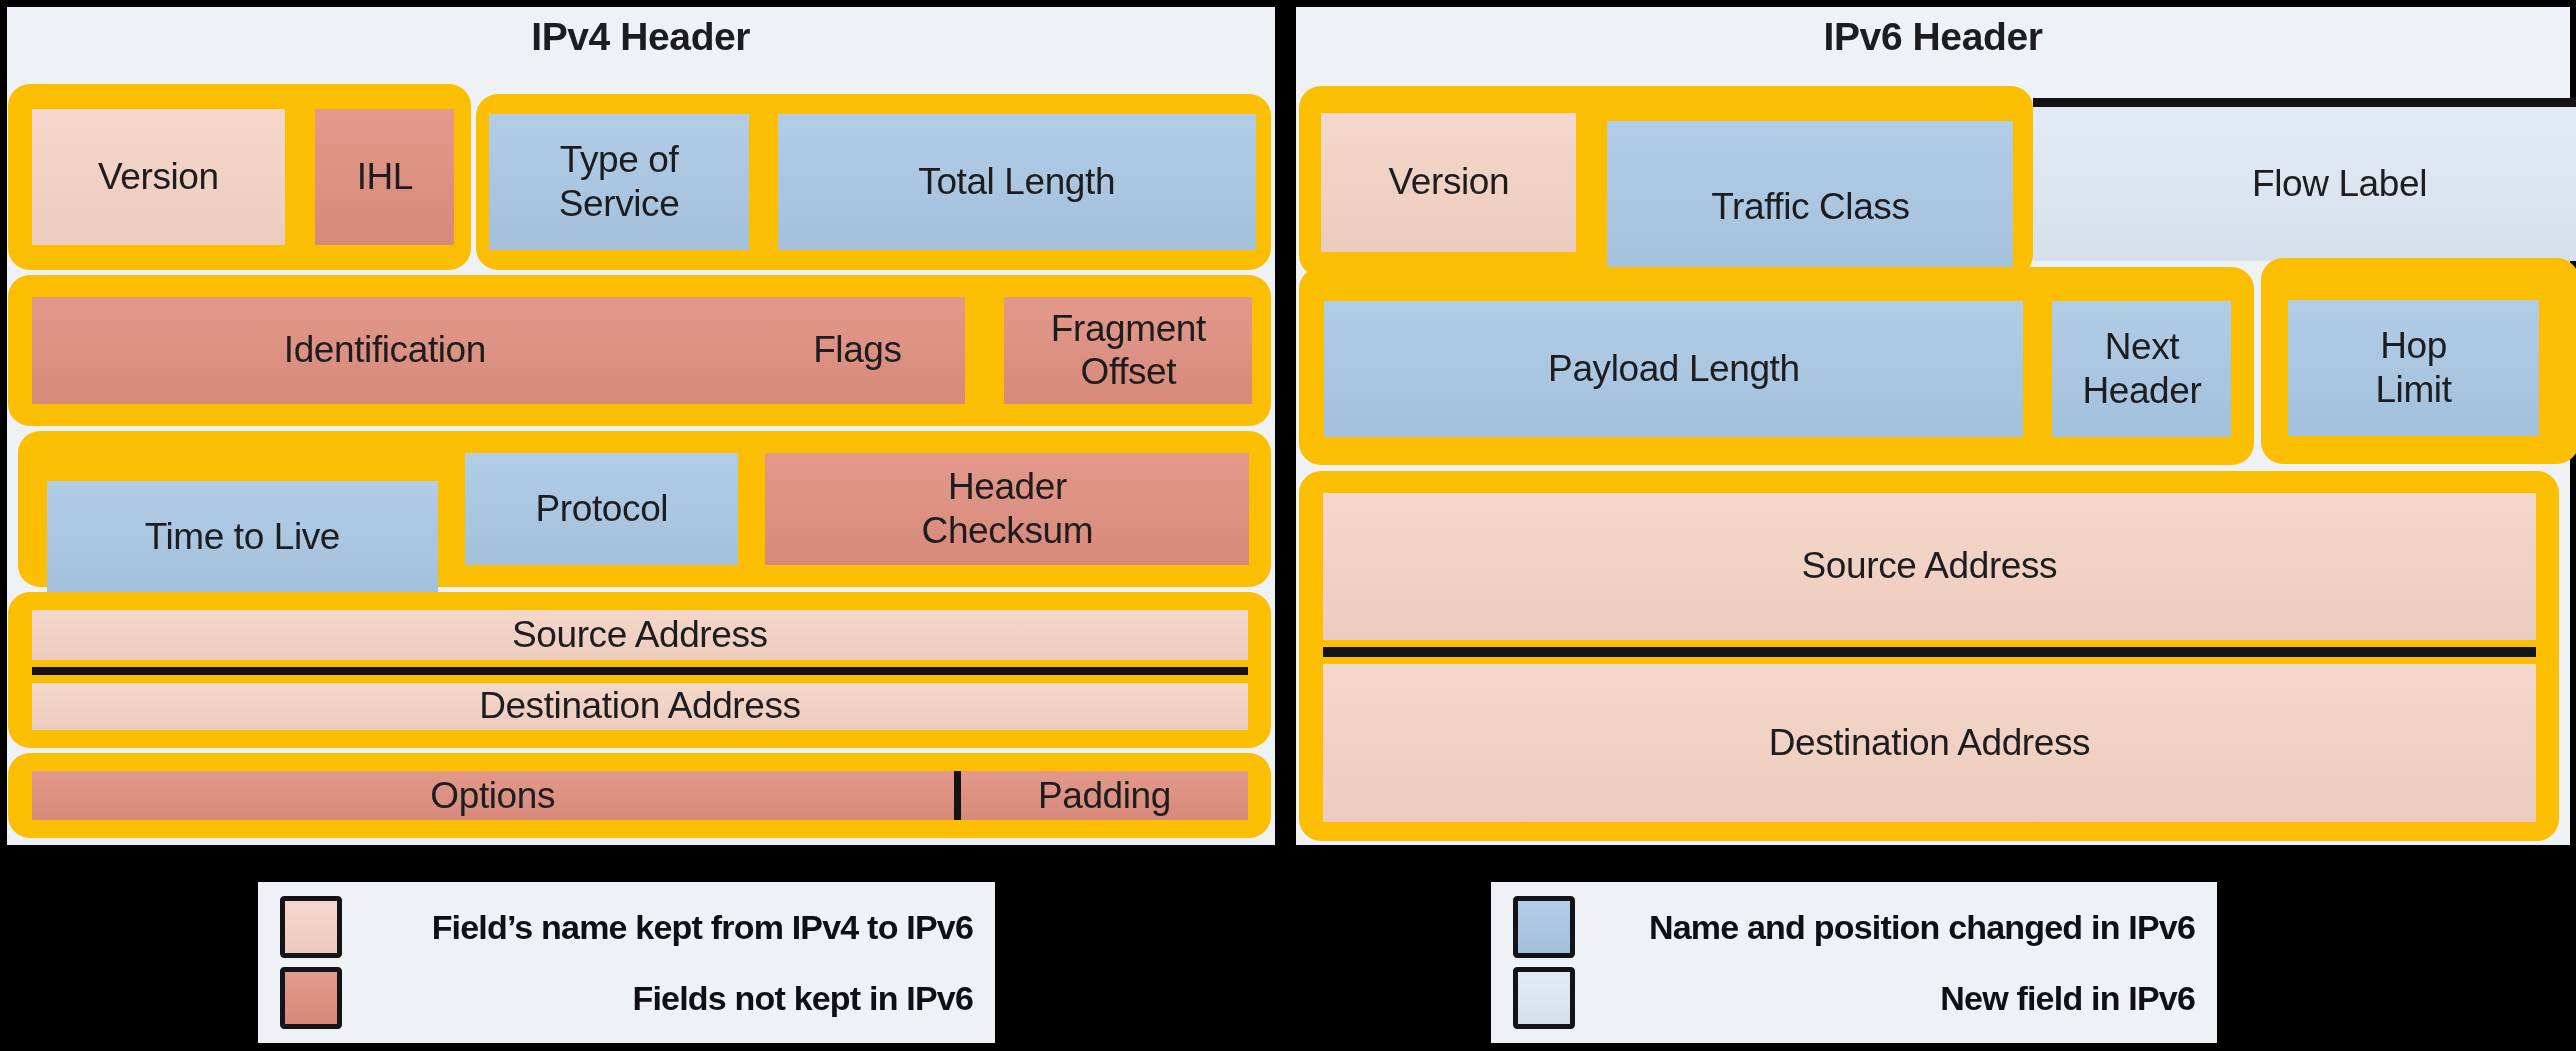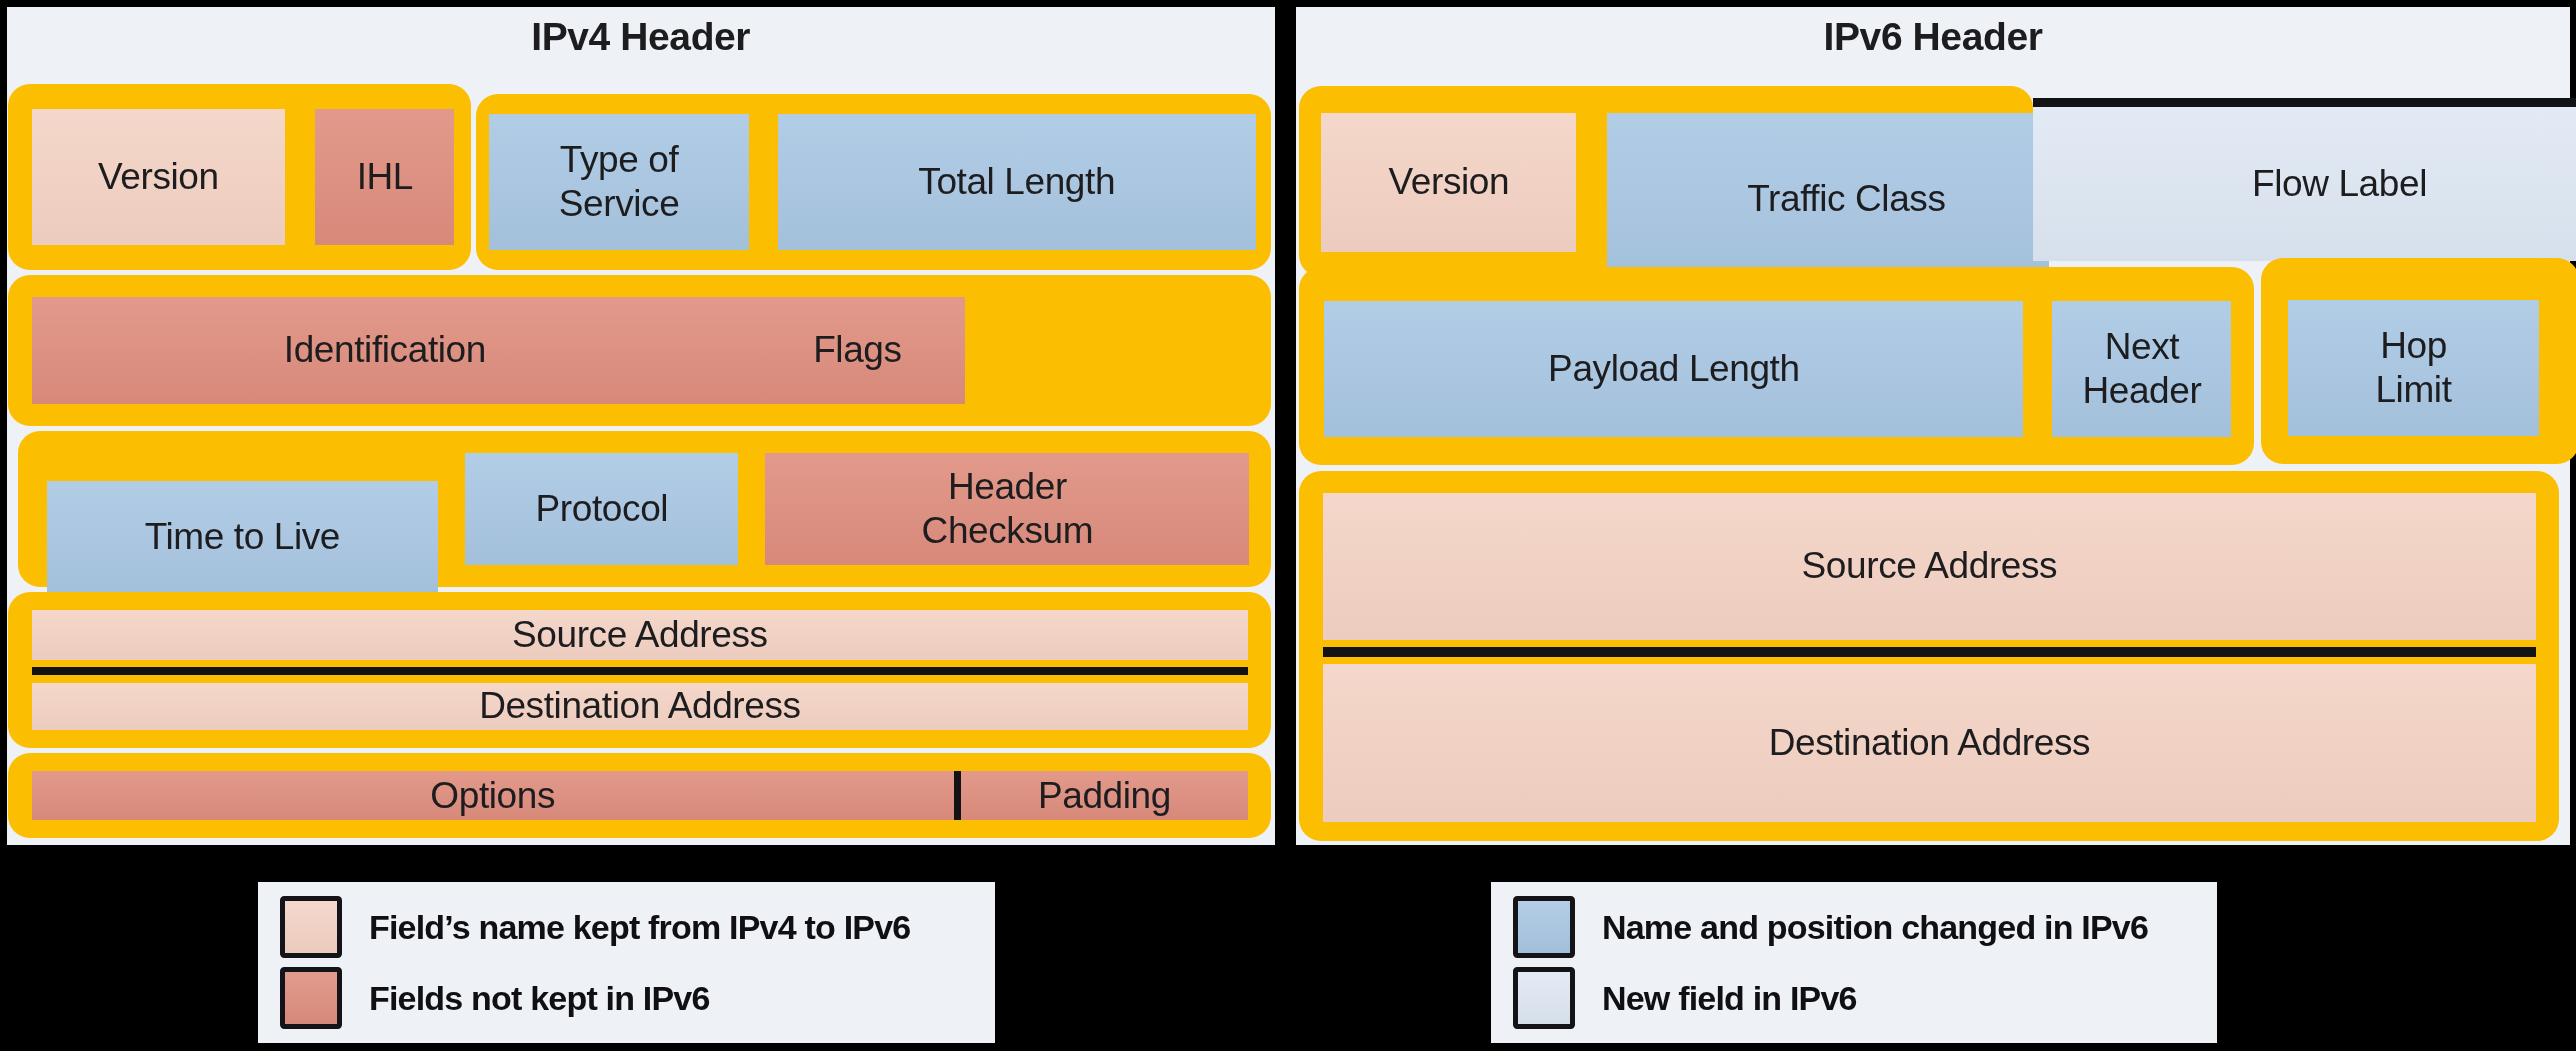--- a/index.html
+++ b/index.html
@@ -50,21 +50,21 @@
     display:flex;align-items:stretch;justify-content:center;padding:0;
   }
   .split .part{
     display:flex;align-items:center;justify-content:center;
   }
   .legend{
     position:absolute;background:var(--panel-bg,#eef1f6);
     display:flex;flex-direction:column;justify-content:space-evenly;
     padding:5px 22px;box-sizing:border-box;
   }
-  .legend-row{display:flex;align-items:center;gap:27px;}
+  .legend-row{display:flex;align-items:center;gap:27px;justify-content:space-between;}
   .swatch{
     width:52px;height:52px;flex:0 0 52px;
     border:5.9px solid #141418;border-radius:4.2px;
     background-image:linear-gradient(180deg, rgba(255,255,255,0.12), rgba(0,0,0,0.04));
   }
   .legend-label{
     font-size:34px;font-weight:bold;letter-spacing:-0.8px;
     color:#101014;white-space:nowrap;
   }
 </style>
@@ -93,20 +93,23 @@
         <span class="lbl" style="max-width:168px;">Type of Service</span>
       </div>
     </div>
 
     <div class="grp" style="left:1.7px;top:268px;width:1263px;height:151px;">
       <div class="cell notkept" style="left:23.5px;top:22px;width:706px;height:107px;">
         <span class="lbl">Identification</span>
       </div>
       <div class="cell notkept" style="left:716px;top:22px;width:216px;height:107px;padding-left:25px;">
         <span class="lbl">Flags</span>
+      </div>
+      <div class="cell notkept" style="left:996px;top:22px;width:248px;height:107px;">
+        <span class="lbl" style="max-width:193px;">Fragment Offset</span>
       </div>
     </div>
 
     <div class="grp" style="left:11.7px;top:424px;width:1253px;height:156px;">
       <div class="cell changed" style="left:28.5px;top:22px;width:391px;height:112px;margin-top:28px;">
         <span class="lbl">Time to Live</span>
       </div>
       <div class="cell changed" style="left:447px;top:22px;width:273px;height:112px;">
         <span class="lbl">Protocol</span>
       </div>
@@ -138,21 +141,21 @@
     </div>
   </div>
 
   <div class="panel" style="left:1296px;top:6.7px;width:1274px;height:838px;">
     <div class="title">IPv6 Header</div>
 
     <div class="grp" style="left:3.4px;top:79px;width:734px;height:191px;">
       <div class="cell kept" style="left:22px;top:27px;width:255px;height:139px;">
         <span class="lbl">Version</span>
       </div>
-      <div class="cell changed" style="left:308px;top:27px;width:406px;height:172px;padding-left:36px;">
+      <div class="cell changed" style="left:308px;top:35px;width:406px;height:172px;">
         <span class="lbl">Traffic Class</span>
       </div>
     </div>
 
     <div class="flow" style="left:737px;top:91px;width:621px;height:163px;box-sizing:border-box;">
       <span class="lbl">Flow Label</span>
     </div>
 
     <div class="grp" style="left:3.4px;top:260px;width:955px;height:198px;">
       <div class="cell changed" style="left:25px;top:34px;width:699px;height:136px;">

